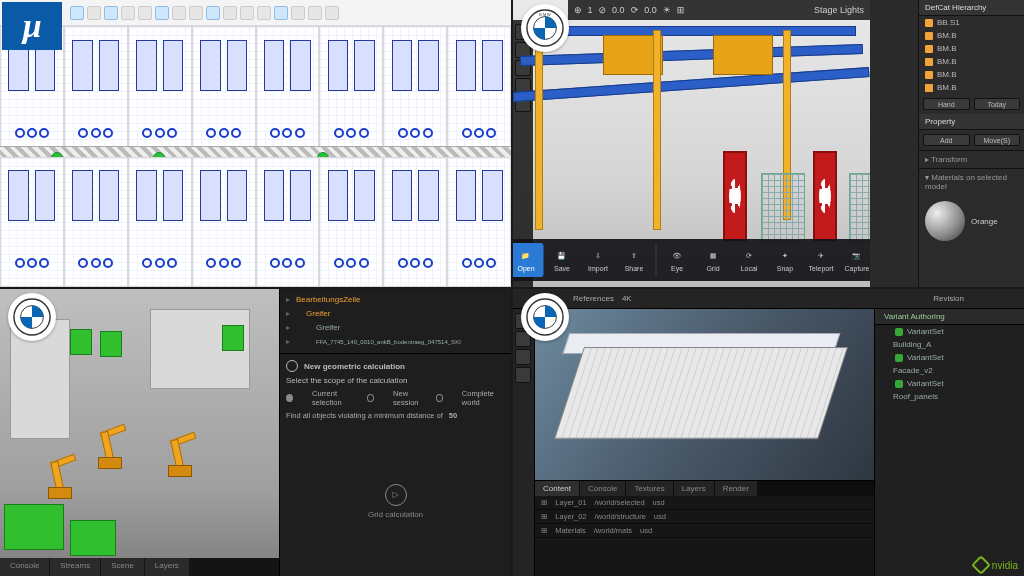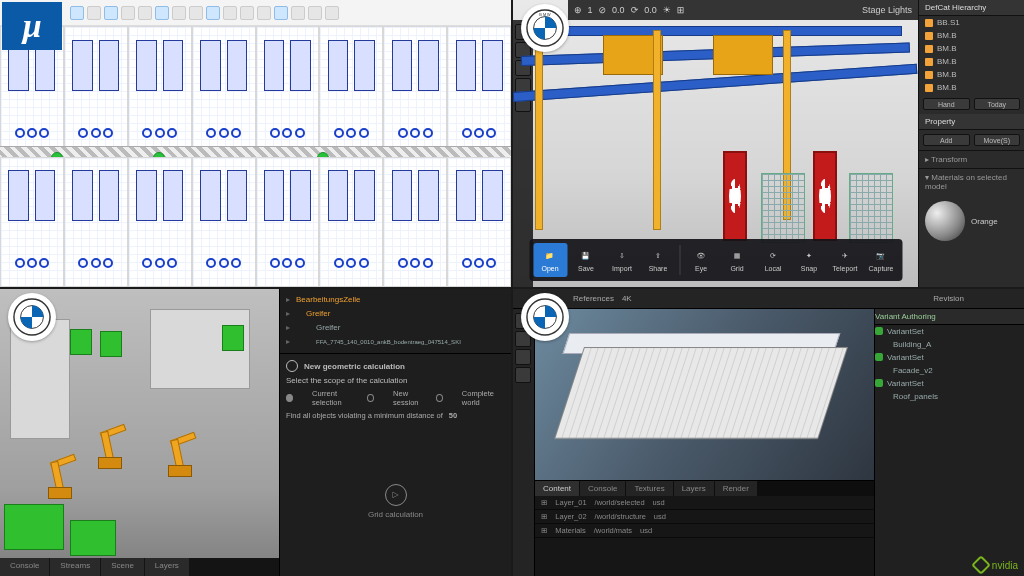--- a/index.html
+++ b/index.html
@@ -102,21 +102,21 @@
     border:2px solid #8a0f0f;bottom:46px}
   .banner::after{content:"";position:absolute;inset:30% 20%;background:#fff;border-radius:50%;
     background:radial-gradient(circle,#fff 45%,transparent 46%),
       repeating-conic-gradient(#c31b1b 0 20deg,#fff 20deg 40deg)}
   .fence{position:absolute;bottom:44px;height:70px;width:44px;
     background:linear-gradient(#8aa 1px,transparent 1px) 0 0/100% 6px,
     linear-gradient(90deg,#8aa 1px,transparent 1px) 0 0/6px 100%;
     border:1px solid #6a8}
   .p2-side {
     width:106px; background:#2b2b2b; border-left:1px solid #111;
-    display:flex; flex-direction:column; font-size:8px;
+    display:flex; flex-direction:column; font-size:8px;margin-left:48px;
   }
   .p2-side .hdr{background:#343434;padding:3px 6px;color:#ddd;border-bottom:1px solid #111}
   .p2-side .row{display:flex;align-items:center;gap:4px;padding:2px 6px;color:#bbb}
   .p2-side .row .vis{width:8px;height:8px;background:#f3a33a;border-radius:1px}
   .collapse{padding:4px 6px;color:#999;border-top:1px solid #111}
   .knob-row{display:flex;gap:4px;padding:4px}
   .knob{flex:1;height:12px;background:#3a3a3a;border:1px solid #111;border-radius:2px;
     font-size:7px;display:flex;align-items:center;justify-content:center;color:#bbb}
   .p2-leftrail{position:absolute;left:0;top:20px;width:20px;bottom:0;
     background:rgba(20,20,20,.85);display:flex;flex-direction:column;gap:2px;
@@ -171,22 +171,22 @@
   .building{position:absolute;left:10%;top:22%;width:78%;height:54%;
     transform:skewX(-18deg) rotateX(2deg);
     background:
      repeating-linear-gradient(90deg,#e8e8e8 0 6px,#cfcfcf 6px 7px),
      repeating-linear-gradient(#e8e8e8 0 6px,#cfcfcf 6px 7px);
     border:1px solid #888}
   .roof{position:absolute;left:9%;top:14%;width:80%;height:12%;
     transform:skewX(-18deg);background:#e9edf2;border:1px solid #aab}
   .p4-right{grid-column:3;grid-row:2/4;background:#202020;border-left:1px solid #000;
     display:flex;flex-direction:column;font-size:8px}
-  .p4-right .hdr{background:#2a2a2a;padding:3px 0;color:#9c9;border-bottom:1px solid #000}
-  .p4-right .item{padding:2px 0;color:#9aa;display:flex;gap:4px;align-items:flex-start}
+  .p4-right .hdr{background:#2a2a2a;padding:3px 9px;color:#9c9;border-bottom:1px solid #000}
+  .p4-right .item{padding:2px 20px;color:#9aa;display:flex;gap:4px;align-items:center}
   .p4-right .item .dot{width:8px;height:8px;background:#37a737;border-radius:2px}
   .p4-bottom{grid-column:2;grid-row:3;background:#161616;border-top:1px solid #000;
     display:flex;flex-direction:column}
   .p4-bottom .tabbar{display:flex;gap:1px;background:#0e0e0e}
   .p4-bottom .tabbar .t{padding:3px 8px;background:#242424;color:#888;font-size:8px}
   .p4-bottom .tabbar .t.on{background:#2f2f2f;color:#ccc}
   .p4-bottom .rows{flex:1;overflow:hidden}
   .p4-bottom .rows .r{display:flex;gap:8px;padding:2px 6px;color:#888;font-size:7.5px;
     border-bottom:1px solid #0a0a0a}
   .mat-sphere{width:40px;height:40px;border-radius:50%;

